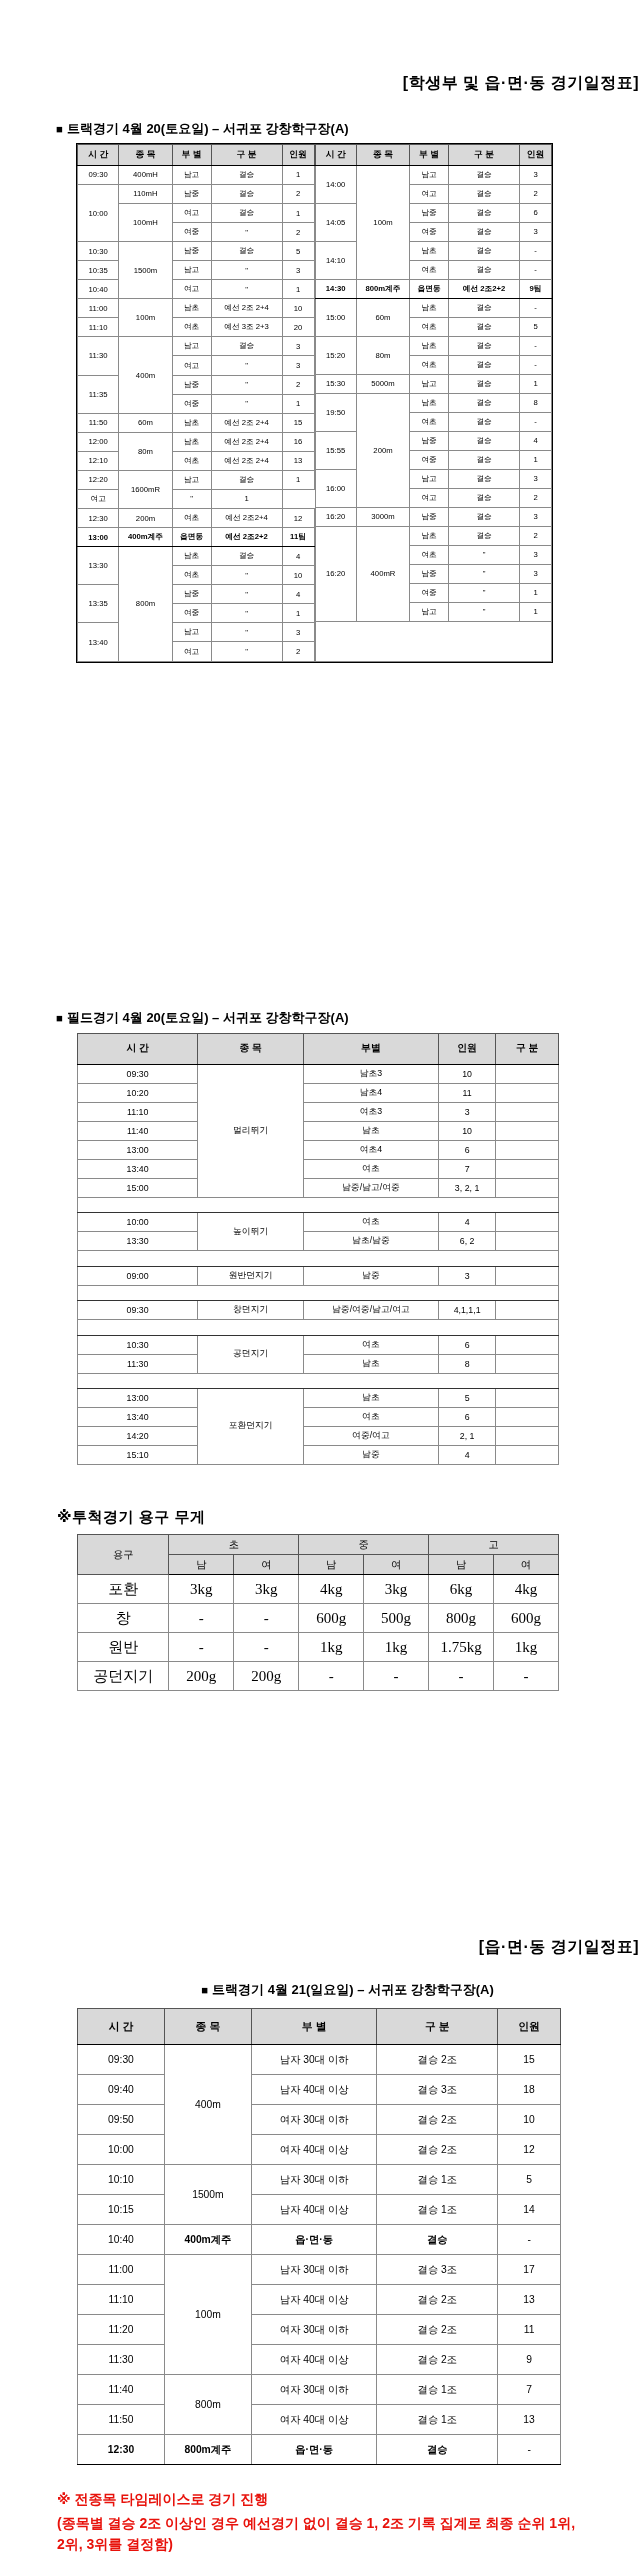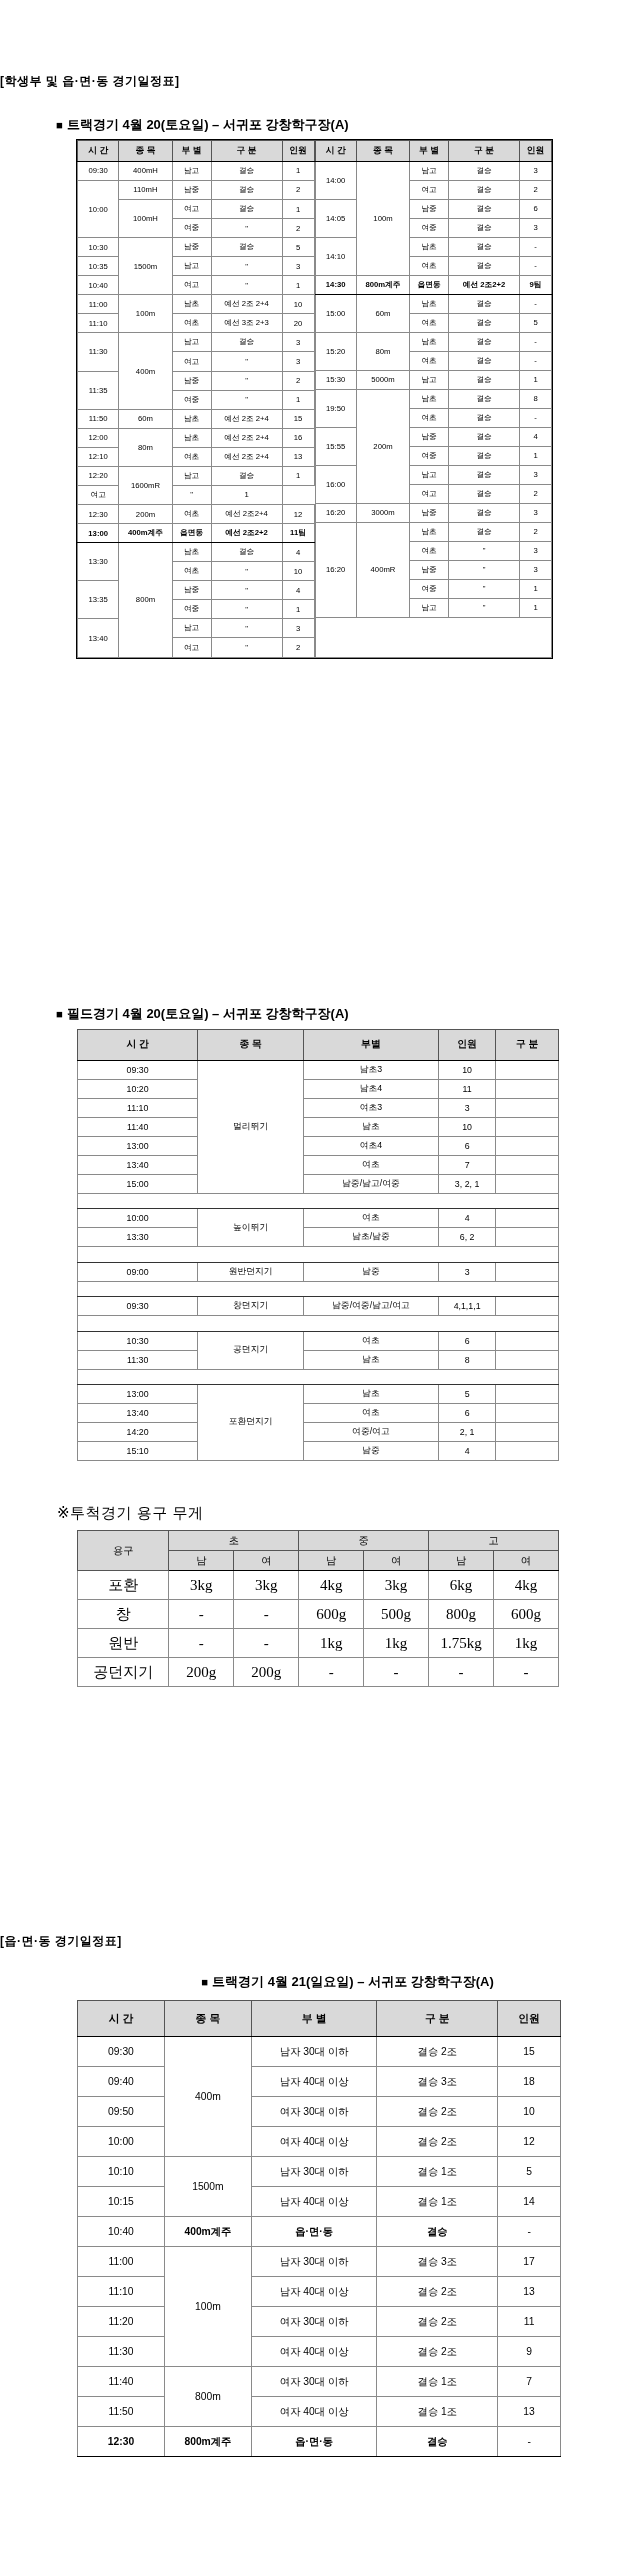--- a/index.html
+++ b/index.html
@@ -3,22 +3,22 @@
 <meta charset="utf-8">
 <style>
   html,body{margin:0;padding:0;}
   body{
     width:639px;height:2709px;background:#ffffff;
     font-family:"Liberation Sans","DejaVu Sans",sans-serif;color:#000;
   }
   .page{width:639px;height:2709px;overflow:hidden;position:relative;}
 
   .doc-title{
-    margin:73px 0 0 0;text-align:left;
-    font-size:12px;font-weight:bold;letter-spacing:0.5px;
+    margin:73px 0 0 0;text-align:right;
+    font-size:16px;font-weight:bold;letter-spacing:0.5px;
   }
   .section-heading{
     margin:26px 0 0 56px;font-size:13px;font-weight:bold;
   }
   .sq{font-size:11.3px;margin-right:4.1px;}
 
   table{border-collapse:collapse;table-layout:fixed;}
   th,td{
     text-align:center;vertical-align:middle;
     padding:0 1px;overflow:hidden;white-space:nowrap;
@@ -52,21 +52,21 @@
     background:#d9d9d9;height:30px;font-size:9.8px;font-weight:bold;
     border:0.5px solid #555;border-bottom:1.5px solid #000;
   }
   .field-table td{height:18px;font-size:8.8px;border:0.5px solid #8a8a8a;}
   .field-table .sep td{
     height:14.4px;border-top:1px solid #333;border-bottom:1px solid #333;
   }
 
   
   .weight-heading{
-    margin:43px 0 0 57px;font-size:15px;font-weight:normal;letter-spacing:0.5px;
+    margin:43px 0 0 57px;font-size:15px;font-weight:bold;letter-spacing:0.5px;
   }
   .weight-table{
     margin:7.2px 0 0 77px;width:482px;border:1.5px solid #000;
     font-family:"Liberation Serif","DejaVu Serif",serif;
   }
   .weight-table th{
     background:#d9d9d9;height:19px;font-size:10.3px;font-weight:normal;
     border:0.5px solid #555;
   }
   .weight-table tr.hdr-last th{border-bottom:1.5px solid #000;}
@@ -767,15 +767,19 @@
         <tr class="hl">
           <td class="b">12:30</td>
           <td class="b">800m계주</td>
           <td class="b">읍·면·동</td>
           <td class="b">결승</td>
           <td>-</td>
         </tr>
       </tbody>
   </table>
 
+  <div class="note">
+    <div class="note-line1">※ 전종목 타임레이스로 경기 진행</div>
+    <div class="note-line2">(종목별 결승 2조 이상인 경우 예선경기 없이 결승 1, 2조 기록 집계로 최종 순위 1위, 2위, 3위를 결정함)</div>
+  </div>
 
 </div>
 
 
 </body></html>

